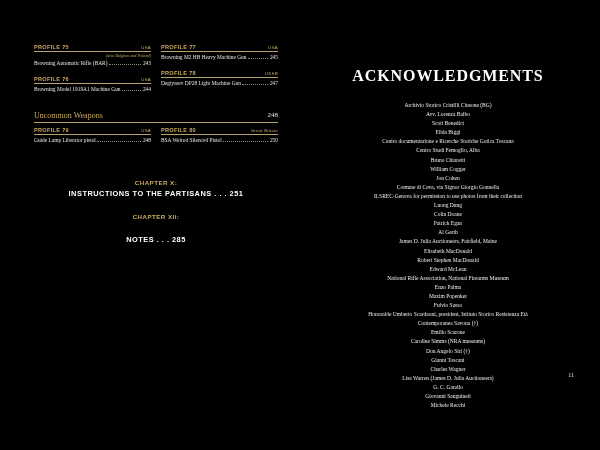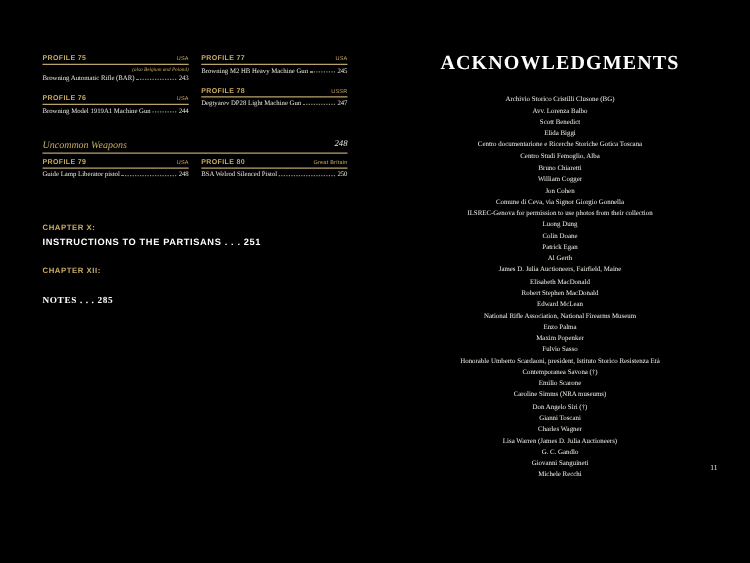--- a/index.html
+++ b/index.html
@@ -25,21 +25,21 @@
     box-sizing: border-box;
   }
   .page-left {
     width: 300px;
     height: 450px;
     padding: 44px 22px 20px 34px;
   }
   .page-right {
     width: 300px;
     height: 396px;
-    padding: 36px 26px 20px 22px;
+    padding: 61px 26px 20px 22px;
   }
 
   
   .profile-grid {
     display: flex;
     gap: 10px;
   }
   .profile-col {
     width: 50%;
   }
@@ -98,40 +98,40 @@
   }
 
   .section-title {
     color: #c8ab63;
     font-size: 8px;
     margin-top: 8px;
     margin-bottom: 0;
     display: flex;
     align-items: center;
     font-family: "Liberation Serif", serif;
-    font-style: italic;
   }
   .section-title .t {
     flex: 0 0 auto;
   }
   .section-title .fill {
     flex: 1 1 auto;
   }
   .section-title .pg {
     flex: 0 0 auto;
     color: #e8e6e0;
     font-size: 7px;
   }
   .section-rule {
     border-bottom: 0.6px solid #b9a36b;
     margin-top: 2px;
   }
 
   .chapter-list {
     margin-top: 26px;
+    text-align: center;
   }
   .chapter-item {
     margin-bottom: 15px;
   }
   .chapter-kicker {
     color: #c8ab63;
     font-size: 6.2px;
     font-weight: bold;
     letter-spacing: 0.45px;
     font-family: "Liberation Sans", sans-serif;
@@ -142,21 +142,21 @@
     font-size: 7.4px;
     font-weight: bold;
     letter-spacing: 0.5px;
     font-family: "Liberation Sans", sans-serif;
   }
   .notes-line {
     color: #ffffff;
     font-size: 7.4px;
     font-weight: bold;
     letter-spacing: 0.5px;
-    font-family: Liberation Serif, serif;
+    font-family: Liberation Sans, sans-serif;
     margin-top: 2px;
   }
 
   
   .ack-title {
     text-align: center;
     font-size: 16px;
     font-weight: bold;
     letter-spacing: 0.9px;
     margin-top: 6px;

